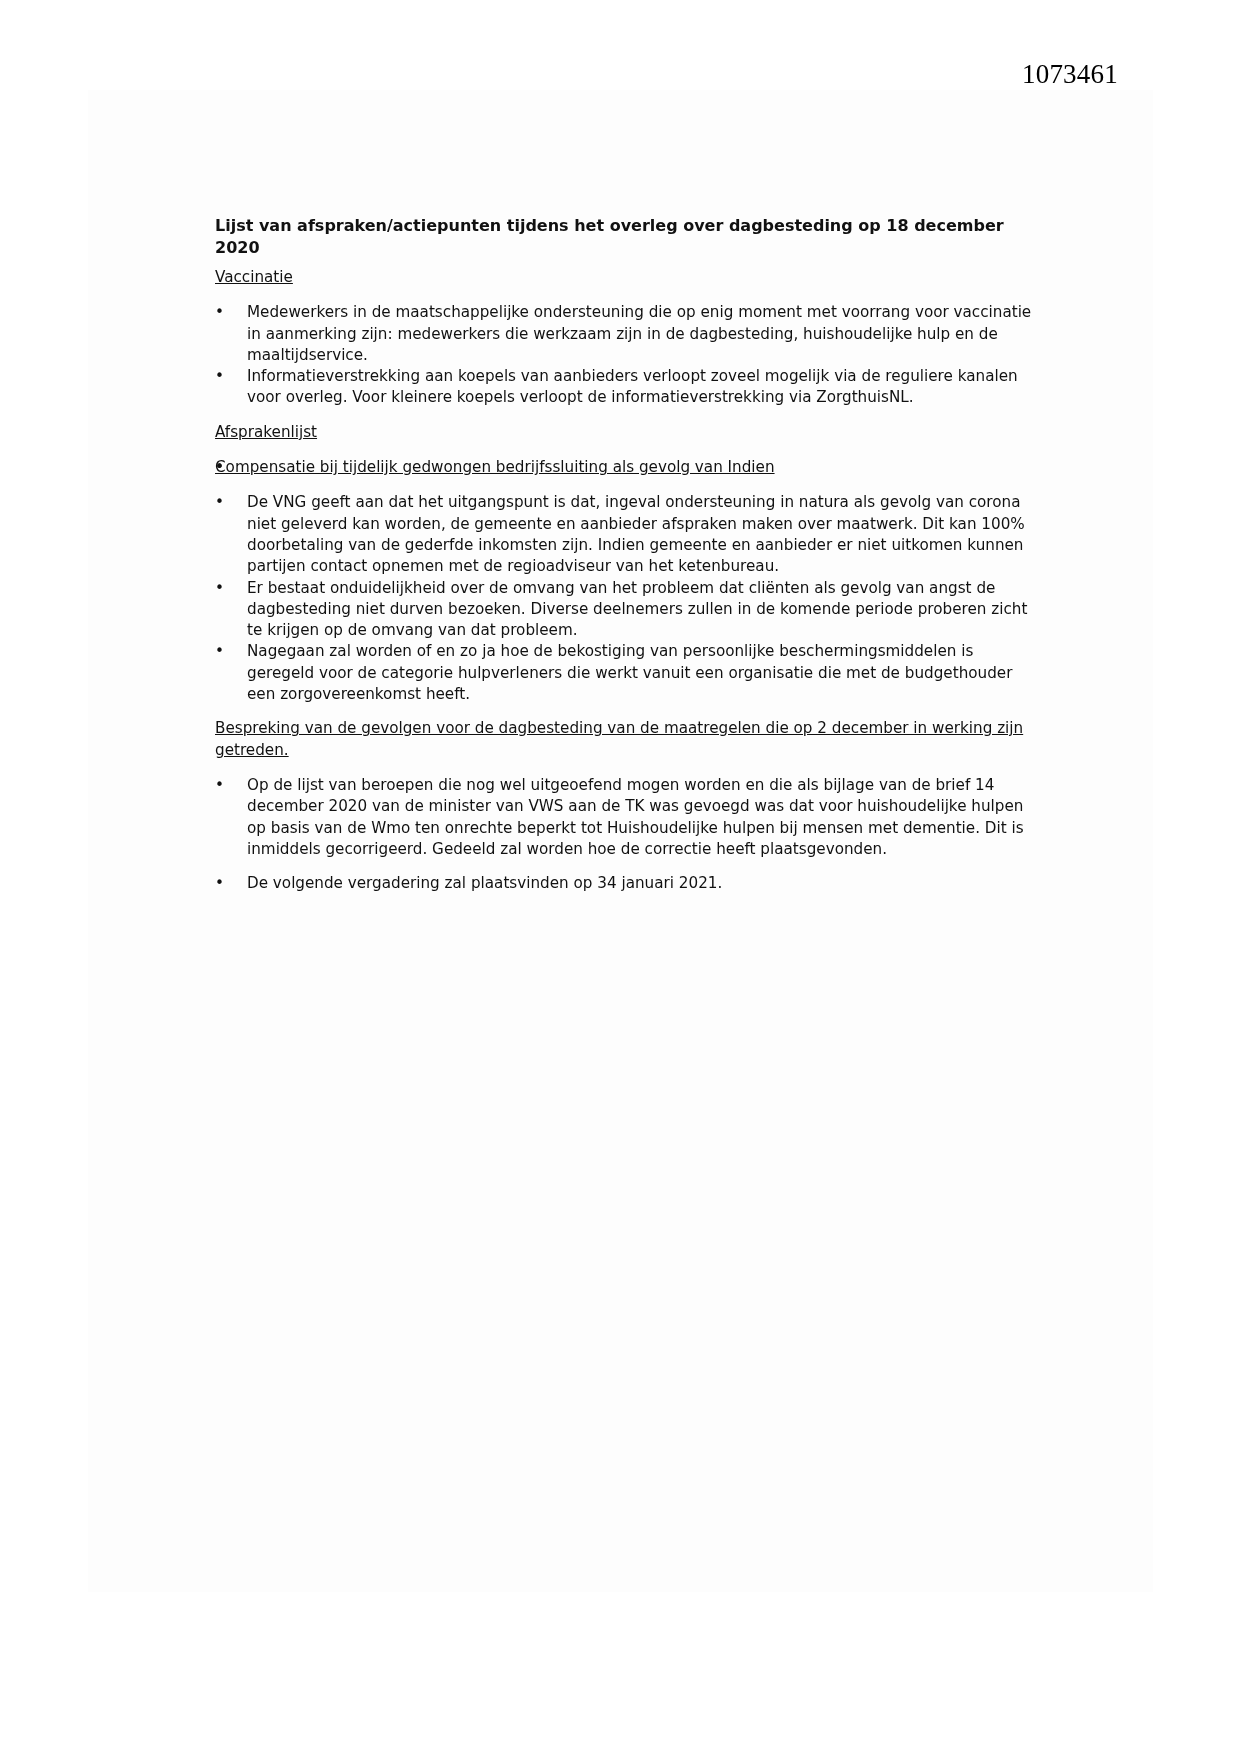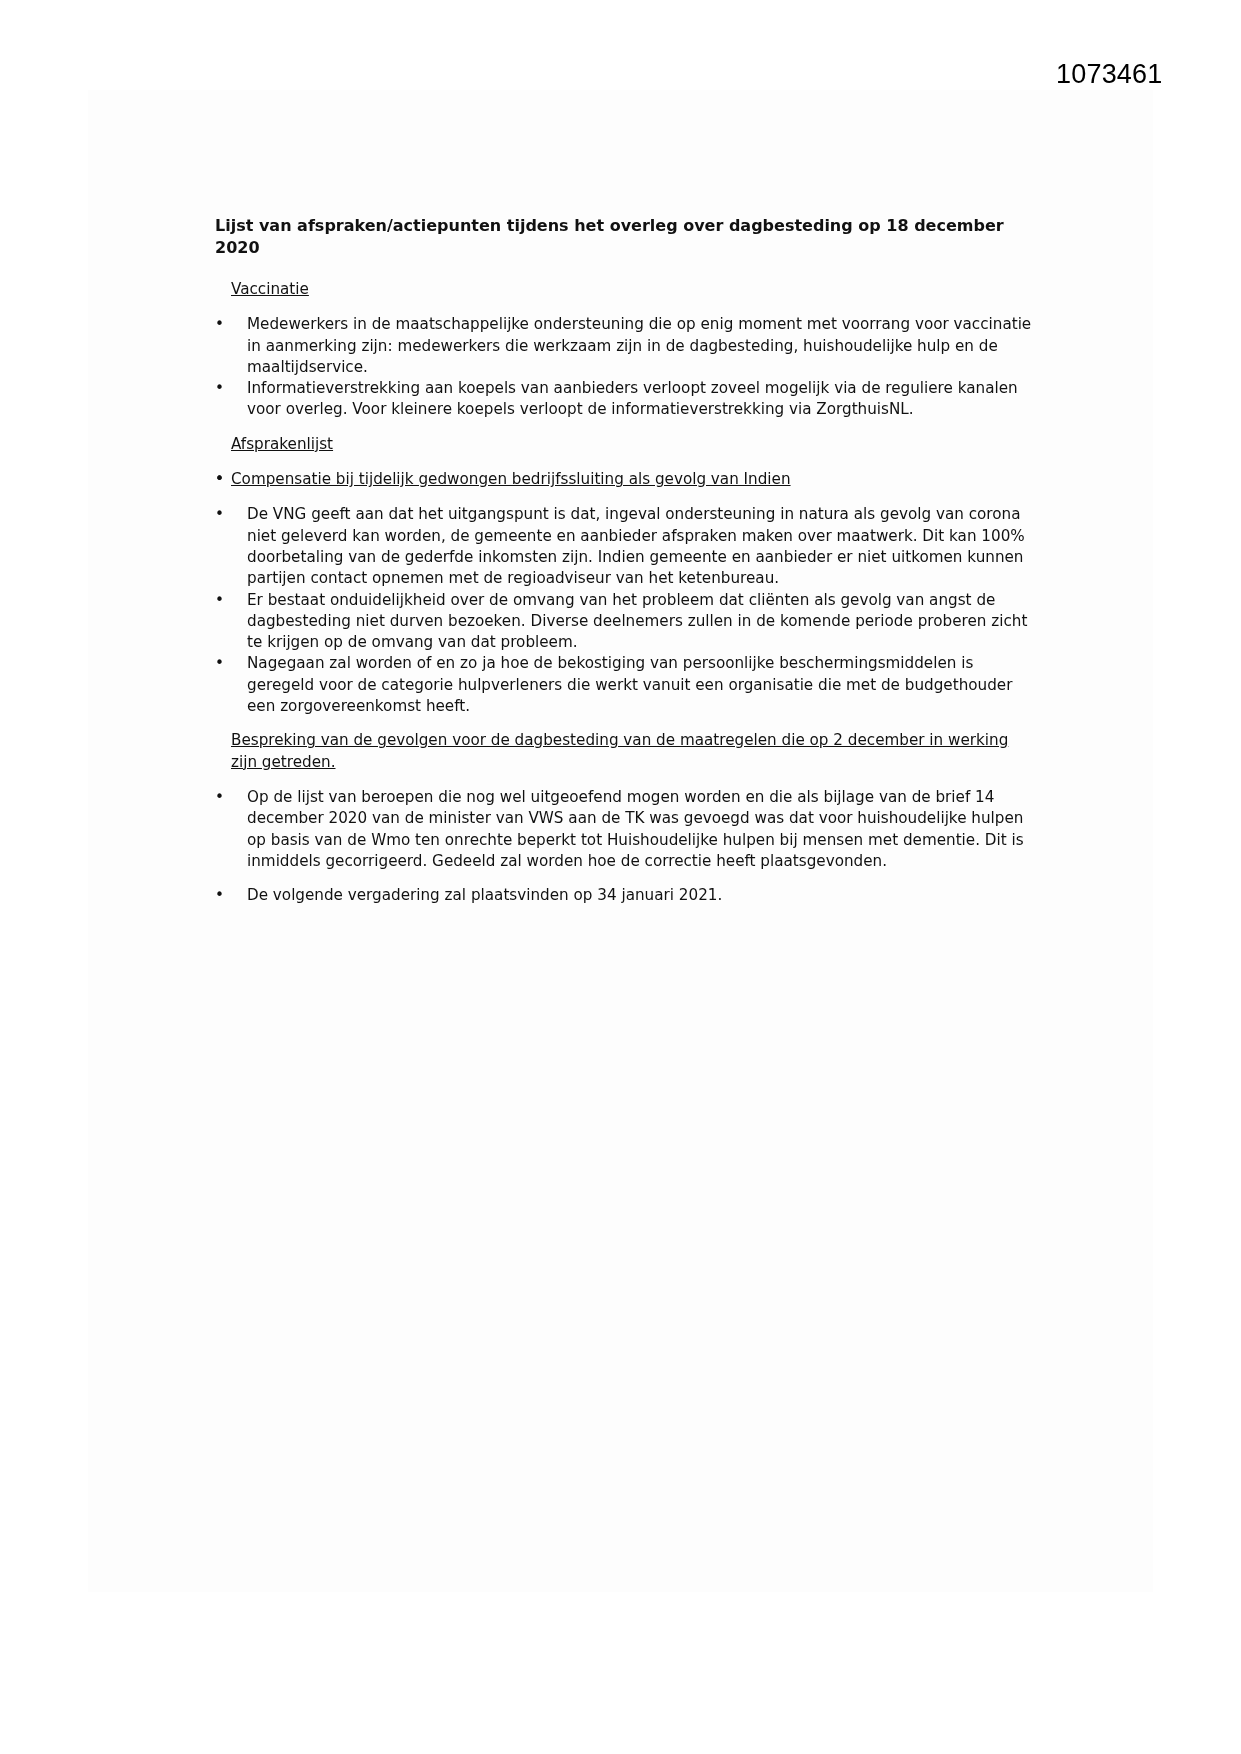--- a/index.html
+++ b/index.html
@@ -11,22 +11,22 @@
       width: 1241px;
       height: 1754px;
       position: relative;
       overflow: hidden;
       font-family: "DejaVu Sans", sans-serif;
       color: #111111;
     }
     .doc-number {
       position: absolute;
       top: 59px;
-      left: 1056px;
-      font-family: Liberation Sans, sans-serif;
+      left: 1022px;
+      font-family: Liberation Serif, serif;
       font-size: 27px;
       color: #000000;
       letter-spacing: 0.2px;
     }
     .scan-page {
       position: absolute;
       left: 88px;
       top: 90px;
       width: 1065px;
       height: 1502px;
@@ -37,25 +37,25 @@
       left: 215px;
       top: 215px;
       width: 820px;
       font-size: 15.2px;
       line-height: 21.3px;
     }
     .title {
       font-weight: bold;
       font-size: 16px;
       line-height: 22px;
-      margin: 0 0 20px 0;
+      margin: 0 0 8px 0;
     }
     .section-heading {
       text-decoration: underline;
-      margin: 0 0 14px 16px;
+      margin: 0 0 14px 0;
     }
     ul.bullets {
       list-style: none;
       margin: 0 0 13px 0;
       padding: 0;
     }
     ul.bullets li {
       position: relative;
       padding-left: 32px;
     }

